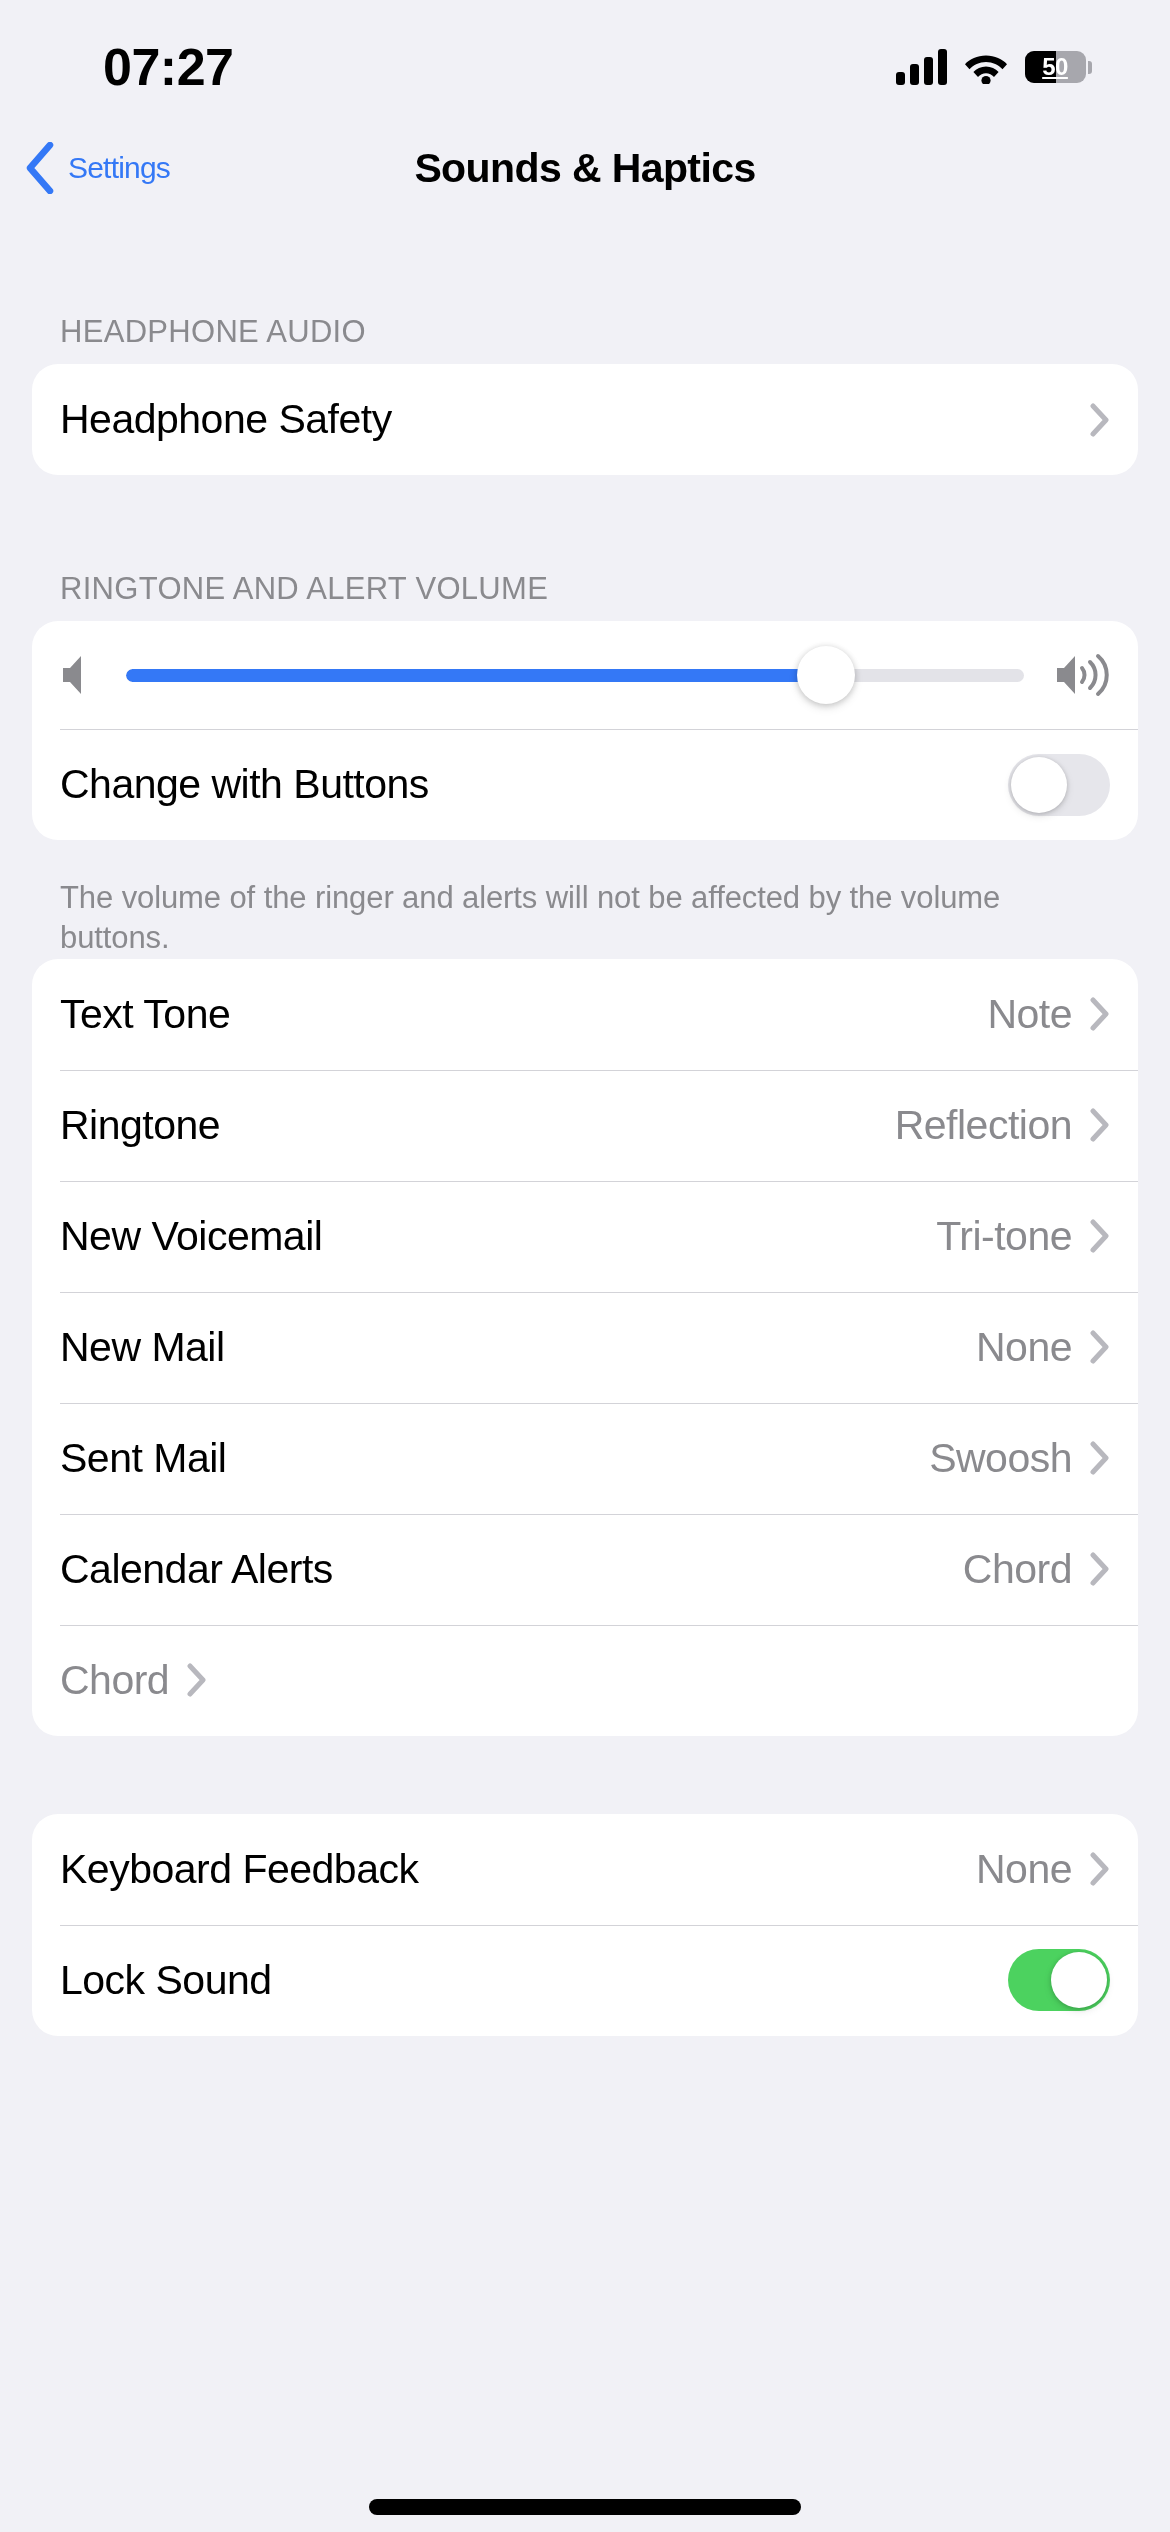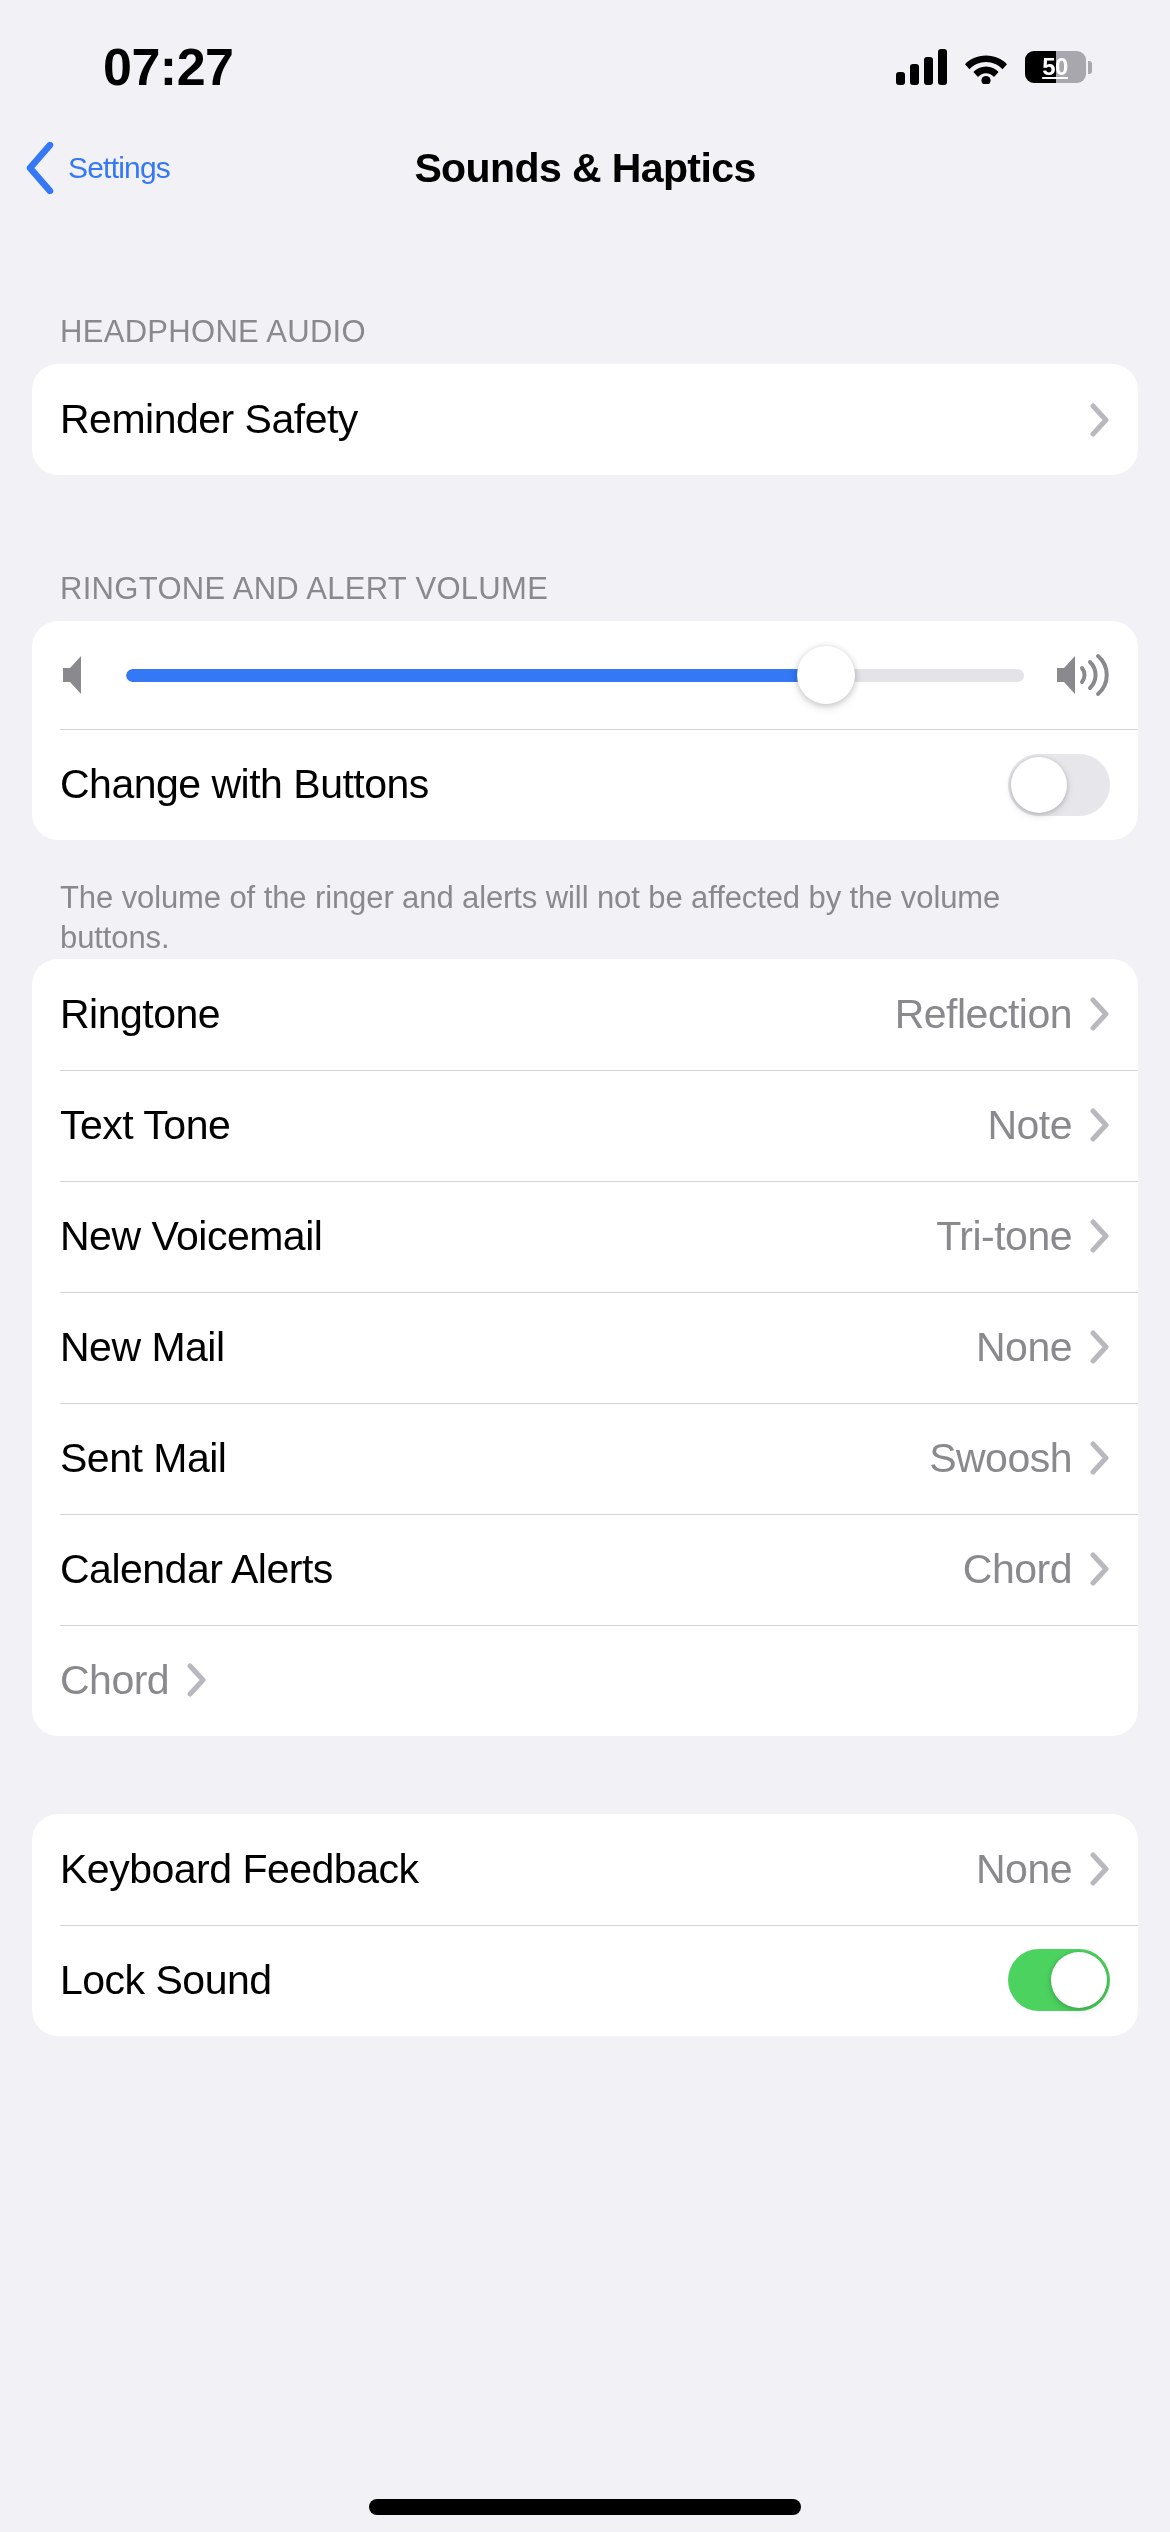--- a/index.html
+++ b/index.html
@@ -316,21 +316,21 @@
     <span class="back-label">Settings</span>
   </div>
   <div class="nav-title">Sounds &amp; Haptics</div>
 </div>
 
 <div class="content">
 
   <div class="section-header sp-top-1">HEADPHONE AUDIO</div>
   <div class="card">
     <div class="row">
-      <span class="row-label">Reminder Safety</span>
+      <span class="row-label">Headphone Safety</span>
       <div class="row-right">
         <svg class="chev-right" viewBox="0 0 20 34">
           <path d="M3 3 L16 17 L3 31" fill="none" stroke="#b8b8be" stroke-width="5" stroke-linecap="round" stroke-linejoin="round"></path>
         </svg>
       </div>
     </div>
   </div>
 
   <div class="section-header sp-top-2">RINGTONE AND ALERT VOLUME</div>
   <div class="card">
@@ -358,32 +358,32 @@
       <div class="toggle off">
         <div class="toggle-knob"></div>
       </div>
     </div>
 
   </div>
   <div class="footer-note">The volume of the ringer and alerts will not be affected by the volume buttons.</div>
 
   <div class="card" id="soundsCard">
       <div class="row">
+        <span class="row-label">Text Tone</span>
+        <div class="row-right">
+          <span class="row-value">Note</span>
+          <svg class="chev-right" viewBox="0 0 20 34">
+            <path d="M3 3 L16 17 L3 31" fill="none" stroke="#b8b8be" stroke-width="5" stroke-linecap="round" stroke-linejoin="round"></path>
+          </svg>
+        </div>
+      </div>
+      <div class="row">
         <span class="row-label">Ringtone</span>
         <div class="row-right">
           <span class="row-value">Reflection</span>
-          <svg class="chev-right" viewBox="0 0 20 34">
-            <path d="M3 3 L16 17 L3 31" fill="none" stroke="#b8b8be" stroke-width="5" stroke-linecap="round" stroke-linejoin="round"></path>
-          </svg>
-        </div>
-      </div>
-      <div class="row">
-        <span class="row-label">Text Tone</span>
-        <div class="row-right">
-          <span class="row-value">Note</span>
           <svg class="chev-right" viewBox="0 0 20 34">
             <path d="M3 3 L16 17 L3 31" fill="none" stroke="#b8b8be" stroke-width="5" stroke-linecap="round" stroke-linejoin="round"></path>
           </svg>
         </div>
       </div>
       <div class="row">
         <span class="row-label">New Voicemail</span>
         <div class="row-right">
           <span class="row-value">Tri-tone</span>
           <svg class="chev-right" viewBox="0 0 20 34">

